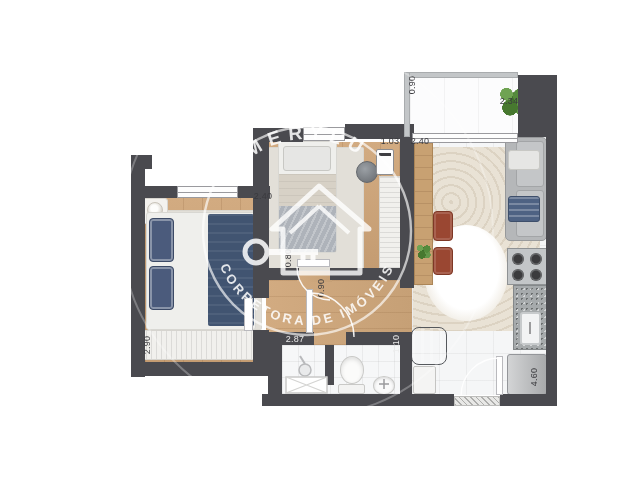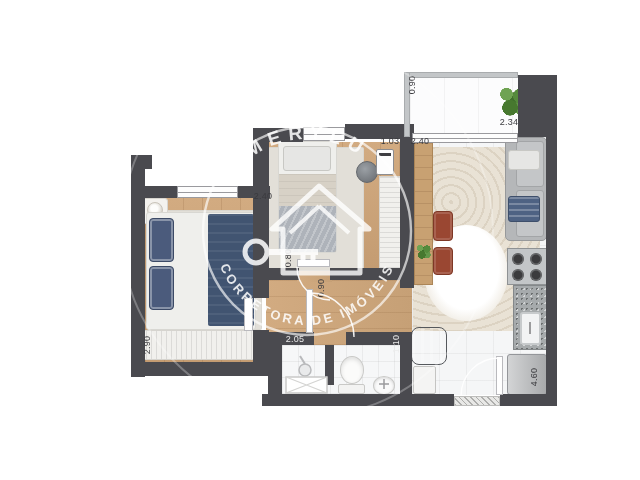--- a/index.html
+++ b/index.html
@@ -183,24 +183,24 @@
   <i class="door-leaf" style="left:306px;top:289px;width:7px;height:44px;"></i>
   <i class="door-leaf" style="left:496px;top:356px;width:7px;height:39px;"></i>
   <i class="mat" style="left:454px;top:396px;width:46px;height:10px;"></i>
 
   <div id="labels-layer" style="left:0;top:0;width:640px;height:480px;">
       <span class="dim" style="left: 263px; top: 196px;">2.40</span>
       <span class="dim vertical" style="left: 147px; top: 345px;">2.90</span>
       <span class="dim" style="left: 390px; top: 141px;">1.03</span>
       <span class="dim" style="left: 420px; top: 141px;">2.40</span>
       <span class="dim vertical" style="left: 412px; top: 85px;">0.90</span>
-      <span class="dim" style="left: 509px; top: 122px;">2.34</span>
+      <span class="dim" style="left: 509px; top: 101px;">2.34</span>
       <span class="dim vertical" style="left: 288px; top: 258px;">0.80</span>
       <span class="dim vertical" style="left: 321px; top: 288px;">0.90</span>
-      <span class="dim light" style="left: 295px; top: 339px;">2.05</span>
+      <span class="dim light" style="left: 295px; top: 339px;">2.87</span>
       <span class="dim vertical light" style="left: 396px; top: 344px;">1.10</span>
       <span class="dim vertical" style="left: 534px; top: 377px;">4.60</span>
     </div>
 
   <svg class="overlay" width="640" height="480" viewBox="0 0 640 480">
 
     <g stroke="#ffffff" stroke-width="1.4" fill="none" opacity="0.9">
       <path d="M 297,267 A 33,33 0 0 0 330,300"></path>
       <path d="M 310,293 A 44,44 0 0 1 354,337"></path>
       <path d="M 253,331 A 32,32 0 0 1 221,299" transform="translate(500,0) scale(-1,1) translate(-253,0)" opacity="0"></path>

